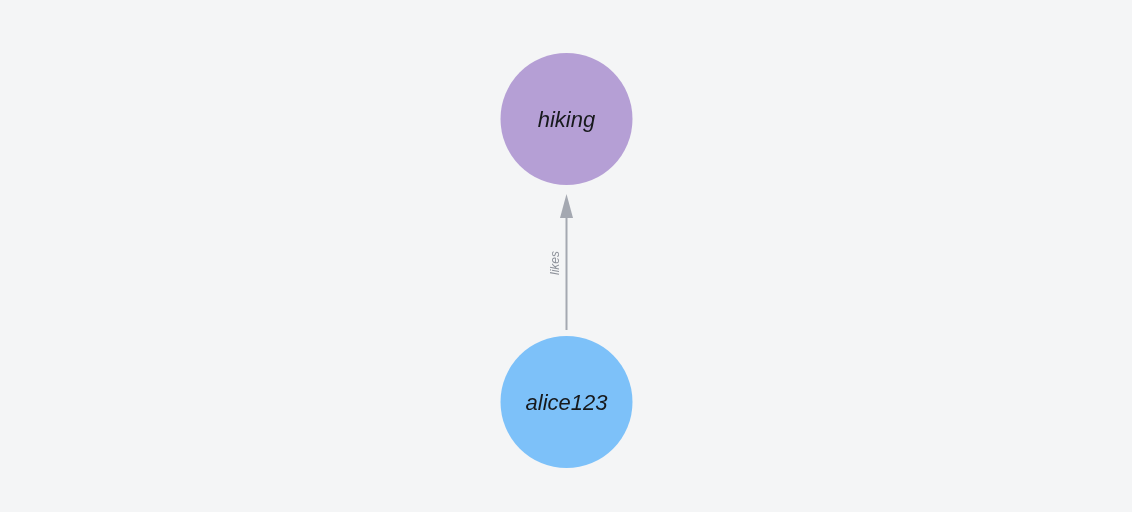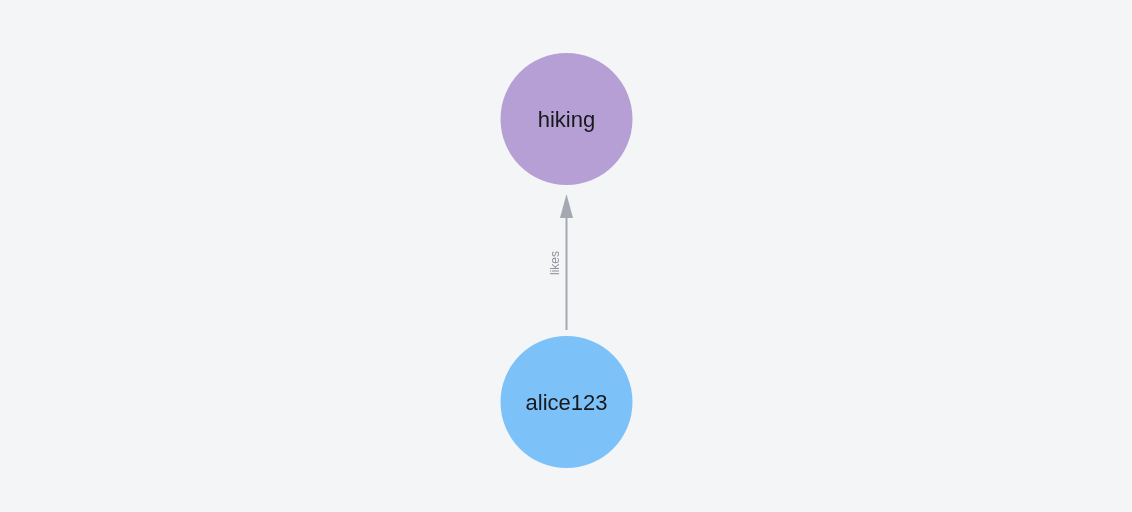--- a/index.html
+++ b/index.html
@@ -10,20 +10,21 @@
     width: 1132px;
     height: 512px;
     background: #f4f5f6;
     overflow: hidden;
     font-family: "Liberation Sans", sans-serif;
   }
   .graph-canvas {
     position: relative;
     width: 908px;
     height: 512px;
+    font-style: italic;
   }
   svg {
     display: block;
   }
   .node-label {
     font-family: "Liberation Sans", sans-serif;
     font-size: 22px;
     fill: #17191c;
   }
   .edge-label {

